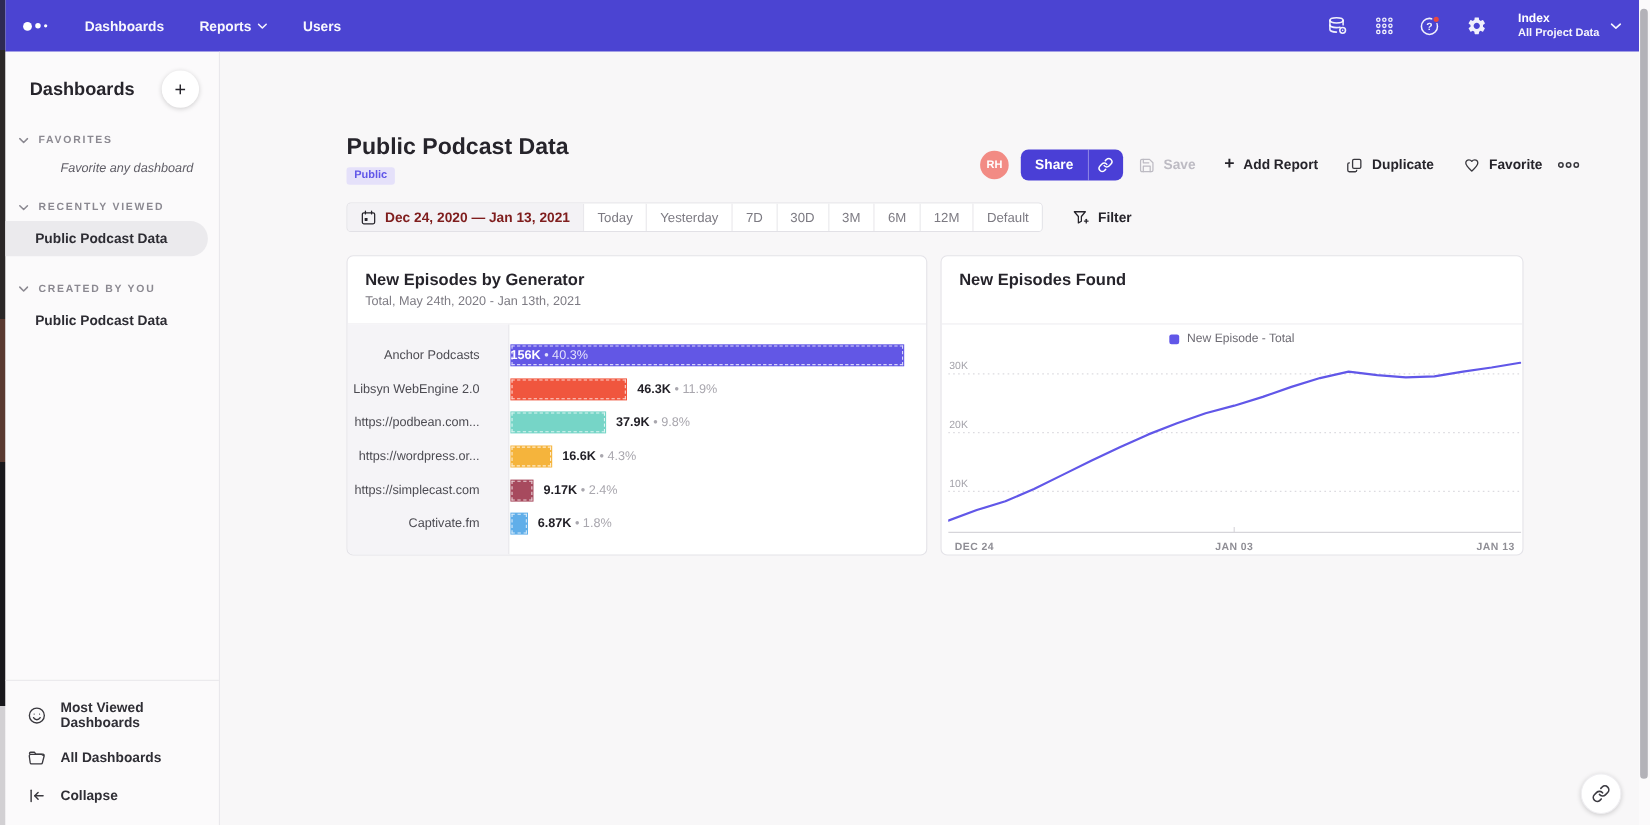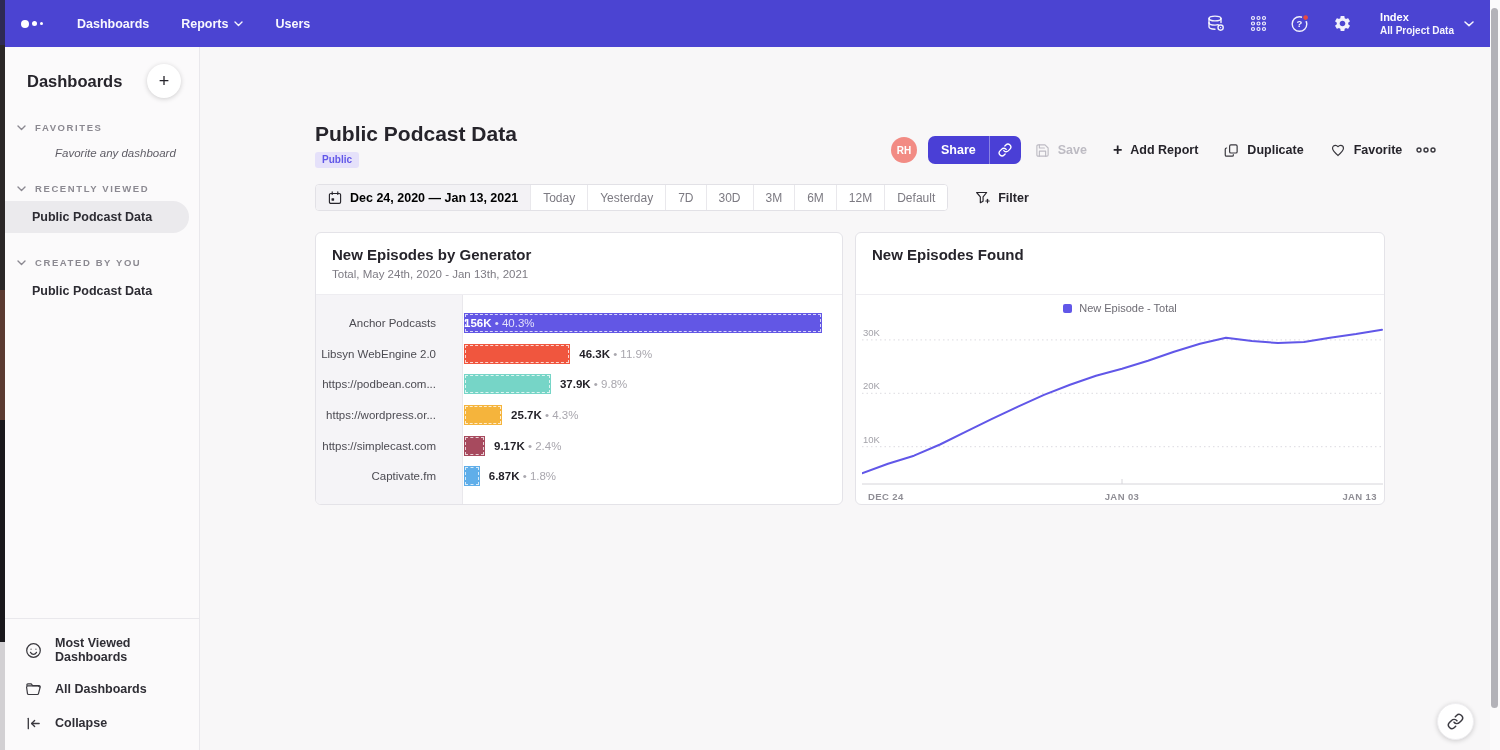--- a/index.html
+++ b/index.html
@@ -62,21 +62,21 @@
   .share-btn { margin-left:11px; height:28px; background:#4a3fd6; border:none; border-radius:7px; display:flex; align-items:stretch; color:#fff; cursor:pointer; overflow:hidden; }
   .share-main { padding:0 13px; font-size:12.5px; font-weight:700; color:#fff; display:flex; align-items:center; }
   .share-link { width:32px; border-left:1px solid rgba(255,255,255,.35); display:flex; align-items:center; justify-content:center; }
   .act-btn { display:flex; align-items:center; gap:8px; font-size:12.5px; font-weight:700; color:#26242b; background:none; border:none; cursor:pointer; }
   .act-btn.disabled { color:#bdbbc3; cursor:default; }
   .act-btn .plus { font-size:16px; font-weight:600; line-height:14px; }
   .ml14{margin-left:14px;} .ml26{margin-left:26px;}
 
   .date-row { position:absolute; left:115px; top:137px; display:flex; align-items:center; }
   .date-control { display:flex; height:27px; border:1px solid #e2e1e6; background:#fff; border-radius:4px; overflow:hidden; }
-  .date-current { background:#f3f2f5; display:flex; align-items:center; gap:8px; padding:0 12px; font-size:12.5px; font-weight:700; color:#000000; cursor:pointer; }
+  .date-current { background:#f3f2f5; display:flex; align-items:center; gap:8px; padding:0 12px; font-size:12.5px; font-weight:700; color:#7f1d1d; cursor:pointer; }
   .preset { padding:0 12px; display:flex; align-items:center; border:none; border-left:1px solid #e9e8ec; background:#fff; font-size:12px; color:#7c7a82; font-family:inherit; cursor:pointer; }
   .filter-btn { margin-left:27px; display:flex; align-items:center; gap:8px; background:none; border:none; font-size:12.5px; font-weight:700; color:#26242b; cursor:pointer; }
 
   
   .cards { position:absolute; left:115px; top:185px; display:flex; gap:12px; }
   .card { background:#fff; border:1px solid #e4e3e8; border-radius:6px; overflow:hidden; }
   .card-head { height:62px; border-bottom:1px solid #eeedf1; padding:13px 16px 0; }
   .card-title { font-size:15px; font-weight:700; color:#26242b; }
   .card-sub { font-size:11.5px; color:#7d7b83; margin-top:5px; }
 
@@ -361,21 +361,21 @@
                     <div class="bar-row-label">https://podbean.com...</div>
                     <div class="bar-track">
                       <div class="bar-fill" style="width: 87px; background: rgb(118, 213, 199);"></div>
                       <div class="bar-val" style="left: 96.9756px;"><b>37.9K</b> <span class="pct">• 9.8%</span></div>
                     </div>
                   </div>
                   <div class="bar-row">
                     <div class="bar-row-label">https://wordpress.or...</div>
                     <div class="bar-track">
                       <div class="bar-fill" style="width: 38.1px; background: rgb(245, 180, 60);"></div>
-                      <div class="bar-val" style="left: 48.0949px;"><b>25.7K</b> <span class="pct">• 4.3%</span></div>
+                      <div class="bar-val" style="left: 48.0949px;"><b>16.6K</b> <span class="pct">• 4.3%</span></div>
                     </div>
                   </div>
                   <div class="bar-row">
                     <div class="bar-row-label">https://simplecast.com</div>
                     <div class="bar-track">
                       <div class="bar-fill" style="width: 21px; background: rgb(167, 74, 94);"></div>
                       <div class="bar-val" style="left: 31.044px;"><b>9.17K</b> <span class="pct">• 2.4%</span></div>
                     </div>
                   </div>
                   <div class="bar-row">

